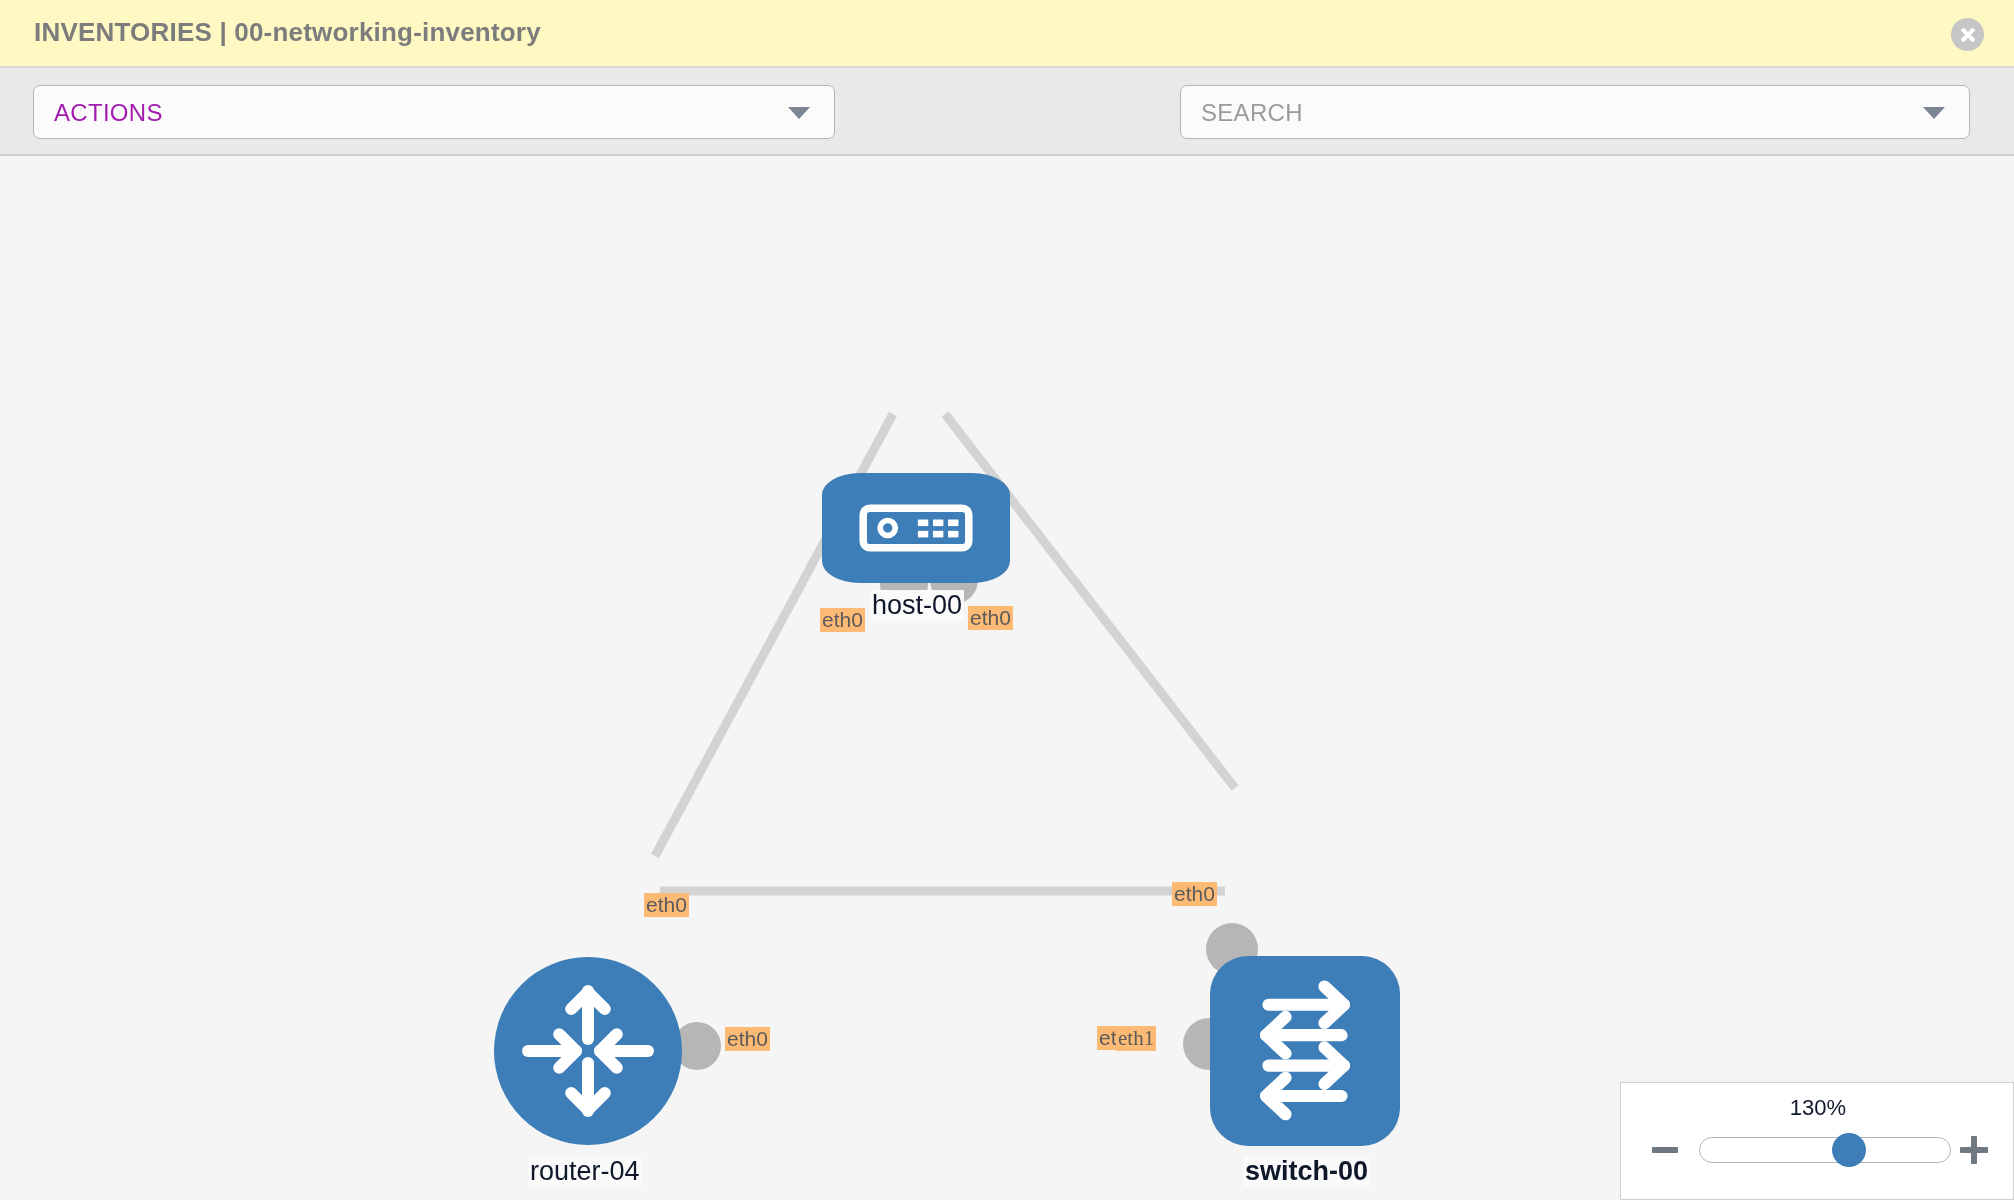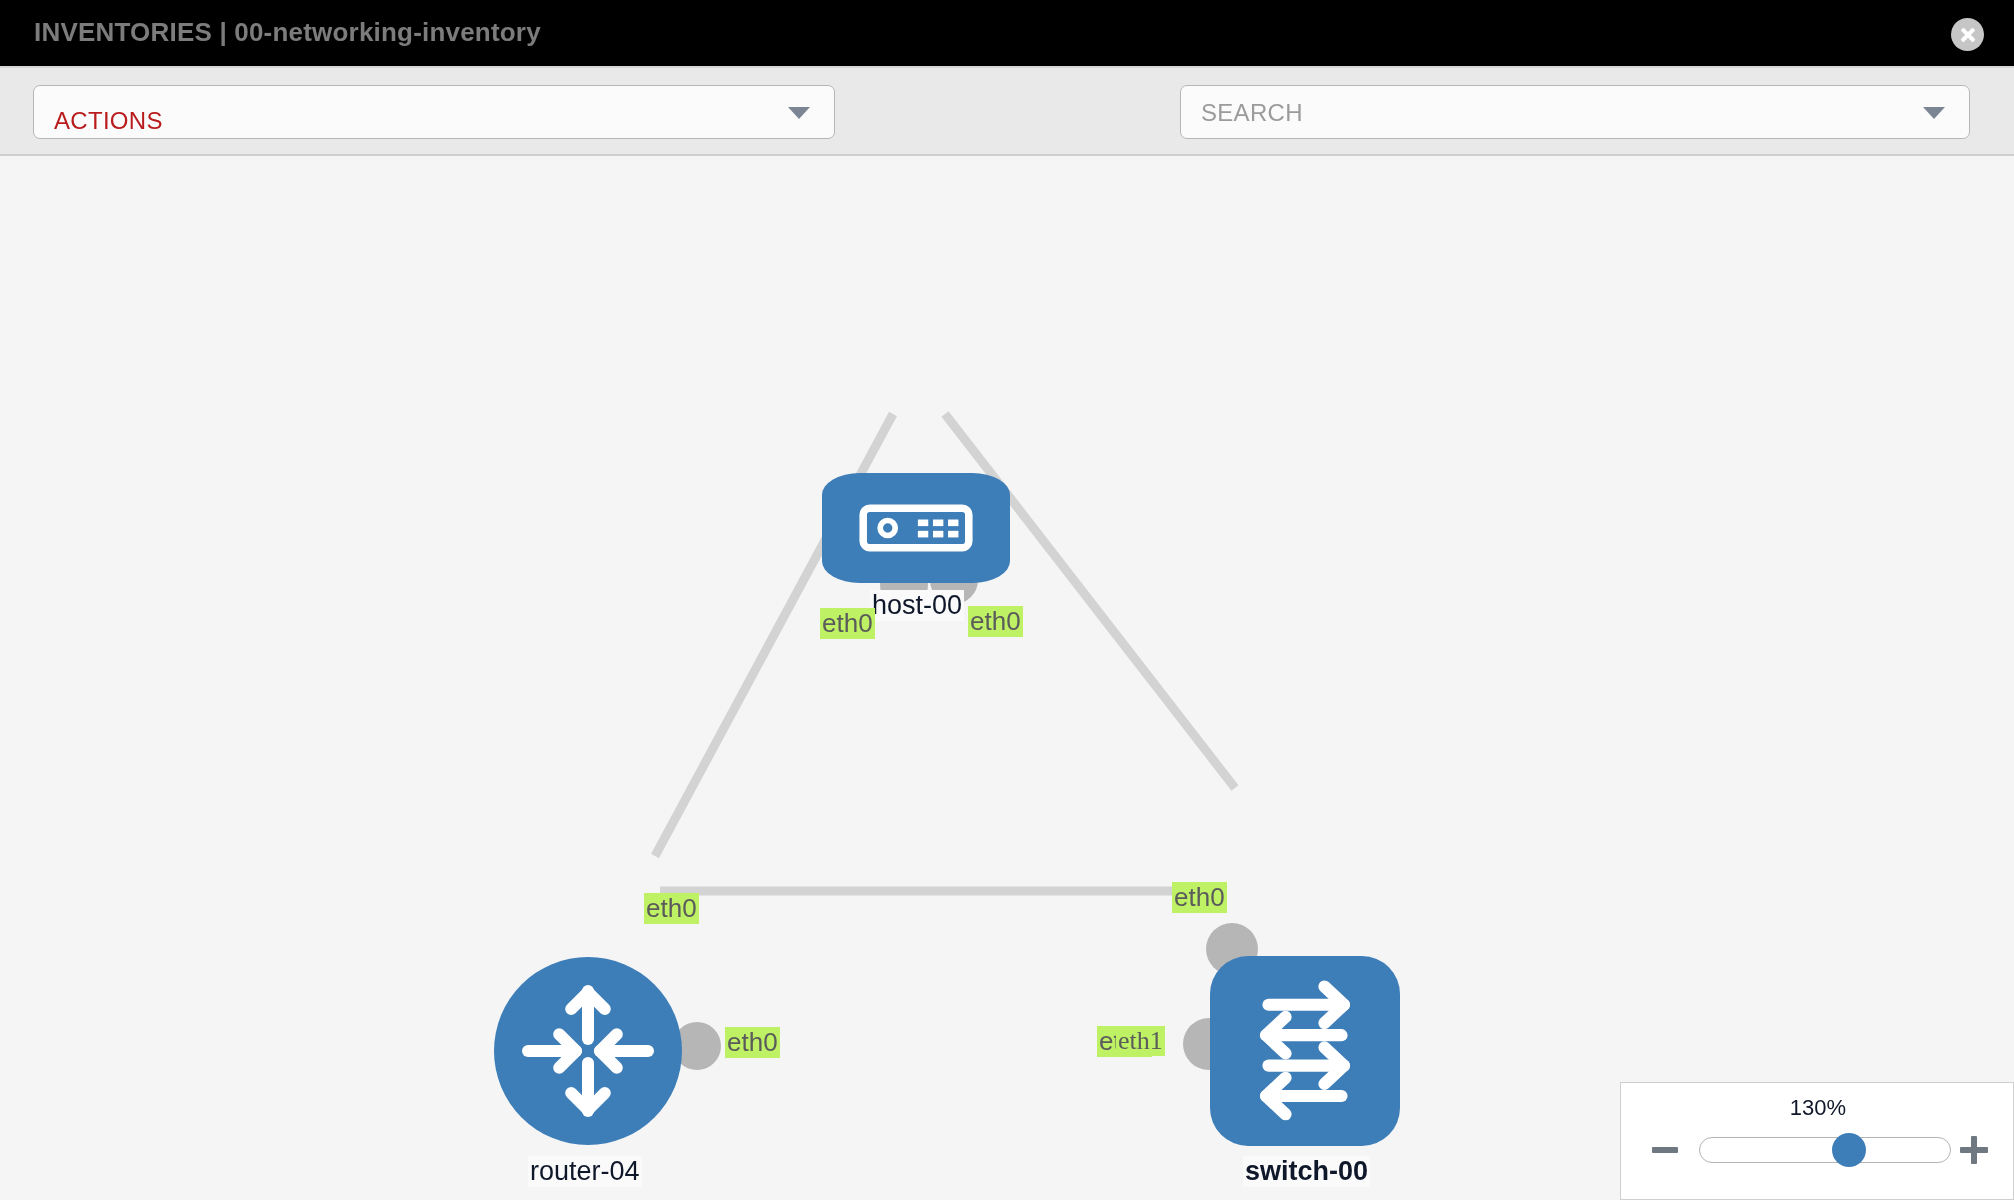--- a/index.html
+++ b/index.html
@@ -14,21 +14,21 @@
     position: relative;
     width: 2014px; height: 1200px;
     background: #ffffff;
   }
 
   
   .header {
     position: absolute;
     left: 0; top: 0;
     width: 2014px; height: 68px;
-    background: #000000;
+    background: #fef9c3;
     border-bottom: 2px solid #d7d7d7;
     padding-left: 36px;
   }
   .header-title {
     position: absolute;
     left: 34px; top: 17px;
     font-size: 26px;
     font-weight: bold;
     color: #7c7c7c;
     letter-spacing: 0.2px;
@@ -66,23 +66,22 @@
     left: 33px; top: 17px;
     width: 802px; height: 54px;
     background: #fbfbfb;
     border: 1.5px solid #b6b6b6;
     border-radius: 7px;
   }
   .actions-label {
     position: absolute;
     left: 20px; top: 13px;
     font-size: 24px;
-    color: #b91c1c;
+    color: #a21caf;
     letter-spacing: 0.3px;
-    margin-top: 8px;
   }
   .caret {
     position: absolute;
     right: 24px; top: 50%;
     margin-top: -5px;
     width: 0; height: 0;
     border-left: 11px solid transparent;
     border-right: 11px solid transparent;
     border-top: 12px solid #7b8593;
   }
@@ -139,23 +138,23 @@
   .node-label {
     position: absolute;
     font-size: 27px;
     color: #0f172a;
     background: #fafafa;
     white-space: nowrap;
     padding: 0 2px;
   }
   .port-label {
     position: absolute;
-    font-size: 26px;
+    font-size: 21px;
     color: #5b5b5b;
-    background: #bef264;
+    background: #fdba74;
     white-space: nowrap;
     padding: 0 2px;
   }
   .connector {
     position: absolute;
     background: #b6b6b6;
     border-radius: 50%;
   }
 
   

